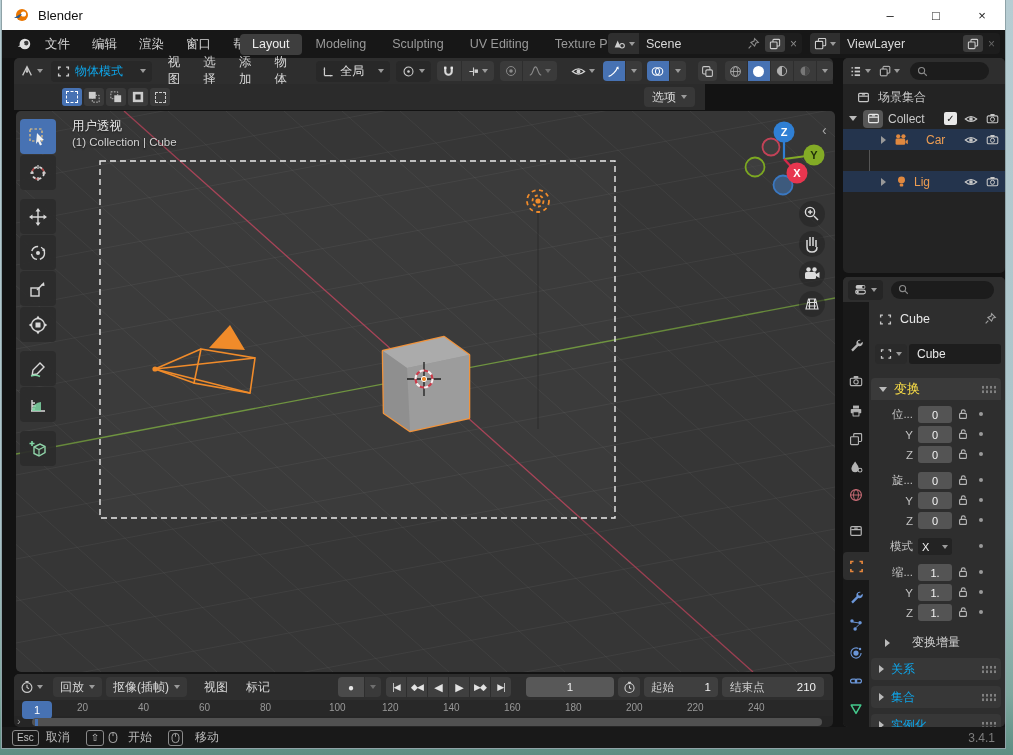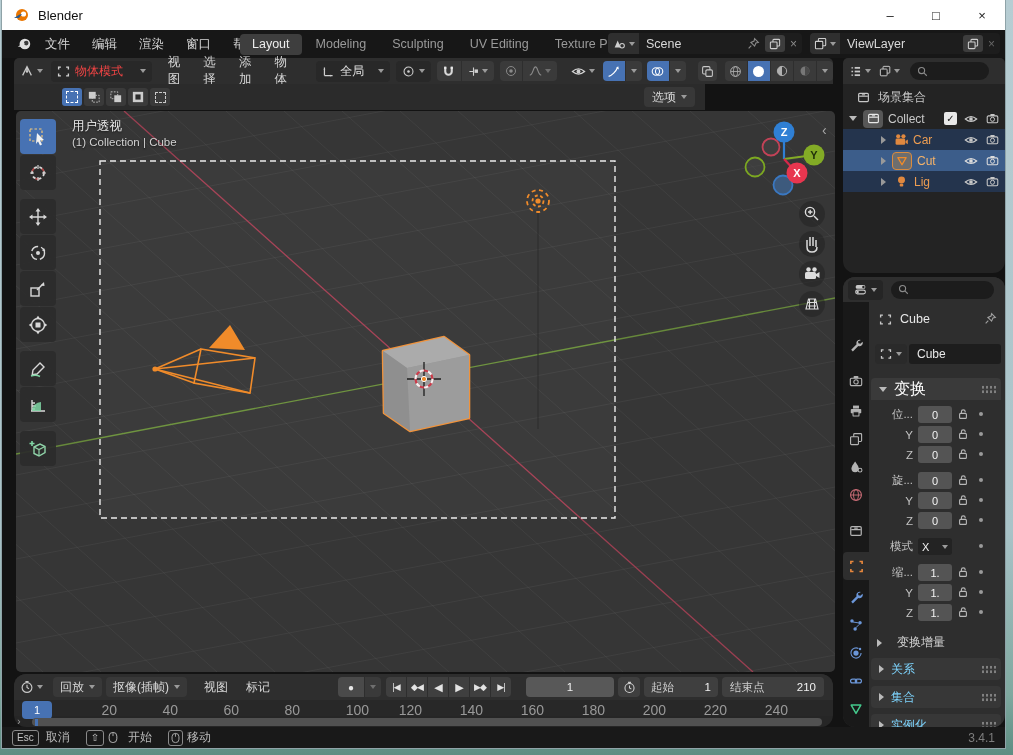--- a/index.html
+++ b/index.html
@@ -12,21 +12,21 @@
   .titlebar{left:0;top:0;width:100%;height:30px;background:#ffffff;display:flex;align-items:center;}
   .title-text{font-size:13px;color:#111;margin-left:8px;}
   .winbtns{position:absolute;right:0;top:0;height:30px;display:flex;}
   .winbtn{width:46px;height:30px;display:flex;align-items:center;justify-content:center;font-size:13px;color:#222;}
   
   .pill{background:#282828;border-radius:4px;display:inline-flex;align-items:center;}
   .cv{display:inline-block;width:0;height:0;border-left:3.5px solid transparent;border-right:3.5px solid transparent;border-top:4.5px solid #9b9b9b;}
   .dis-r{display:inline-block;width:0;height:0;border-top:4px solid transparent;border-bottom:4px solid transparent;border-left:5px solid #999;}
   .dis-d{display:inline-block;width:0;height:0;border-left:4px solid transparent;border-right:4px solid transparent;border-top:5px solid #bbb;}
   .dots{width:16px;height:9px;background:radial-gradient(#808080 1px,transparent 1.3px);background-size:4px 4.5px;}
-  .region{background:#2e2e2e;border-radius:12px;}
+  .region{background:#2e2e2e;border-radius:5px;}
   
   .topbar{left:0;top:30px;width:1003px;height:28px;background:#171717;}
   .menu-item{color:#d6d6d6;font-size:12.5px;padding:0 11px;height:22px;display:flex;align-items:center;border-radius:3px;}
   .wstab{color:#9a9a9a;font-size:12.5px;padding:0 12px;height:21px;display:flex;align-items:center;border-radius:4px;}
   .wstab.active{background:#3e3e3e;color:#ededed;}
   .idwidget{height:21px;background:#1d1d1d;border-radius:4px;display:flex;align-items:center;color:#d8d8d8;font-size:12.5px;}
   .idwidget .iconseg{background:#2f2f2f;border-radius:4px 0 0 4px;height:21px;display:flex;align-items:center;padding:0 4px;gap:3px;}
   .sqbtn{background:#3d3d3d;border-radius:3px;width:20px;height:17px;display:flex;align-items:center;justify-content:center;}
   
   .hdr{display:flex;align-items:center;}
@@ -41,26 +41,26 @@
   .toolbtn{width:36px;height:35px;background:rgba(43,43,43,.92);border-radius:4px;display:flex;align-items:center;justify-content:center;}
   .toolbtn.on{background:#4772b3;}
   
   .ol-row{position:absolute;left:0;width:100%;height:21px;display:flex;align-items:center;font-size:12px;color:#c9c9c9;}
   .ol-name{color:#ed9d52;}
   
   .prow{position:absolute;height:17px;display:flex;align-items:center;}
   .plabel{position:absolute;width:44px;text-align:right;color:#c3c3c3;font-size:11.5px;}
   .pfield{position:absolute;left:49px;width:34px;height:17px;background:#545454;border-radius:3px;color:#f2f2f2;font-size:11px;display:flex;align-items:center;justify-content:center;}
   .pdot{position:absolute;left:110px;width:4px;height:4px;border-radius:2px;background:#9a9a9a;top:6px;}
-  .panelhdr{position:absolute;left:2px;width:130px;height:22px;background:#373737;border-radius:4px;display:flex;align-items:center;color:#7dd3fc;font-size:12px;gap:7px;padding-left:8px;box-sizing:border-box;}
+  .panelhdr{position:absolute;left:2px;width:130px;height:22px;background:#373737;border-radius:4px;display:flex;align-items:center;color:#0ea5e9;font-size:12px;gap:7px;padding-left:8px;box-sizing:border-box;}
   .tabicon{position:absolute;left:0;width:26px;height:26px;display:flex;align-items:center;justify-content:center;}
   
   .tl-menu{color:#d6d6d6;font-size:12px;padding:0 9px;height:20px;display:flex;align-items:center;}
   .tbtn{width:20px;height:20px;background:#3f3f3f;display:flex;align-items:center;justify-content:center;color:#e4e4e4;font-size:9px;letter-spacing:-1px;}
-  .tick{position:absolute;width:40px;text-align:right;color:#999;font-size:14px;top:2px;}
+  .tick{position:absolute;width:40px;text-align:left;color:#999;font-size:10px;top:2px;}
   
   .kbd{border:1px solid #8a8a8a;border-radius:3px;padding:0 4px;color:#c4c4c4;font-size:10px;height:14px;line-height:14px;display:inline-flex;align-items:center;}
   .hint{color:#b9b9b9;font-size:12px;}
   svg.ic{display:block;}
 </style>
 </head>
 <body>
 
 <svg width="0" height="0" style="position:absolute">
 <defs>
@@ -261,21 +261,21 @@
     <div class="hdr" style="margin-left:6px;gap:3px">
       <svg class="ic" width="14" height="14" style="color:#c8c8c8">
           <use href="#s-axes"></use>
         </svg>
         <span class="cv"></span>
     </div>
     <div class="pill hdr" style="margin-left:8px;width:112px;height:21px;padding:0 6px;gap:5px">
       <svg class="ic" width="13" height="13" style="color:#d0d0d0">
           <use href="#s-brackets"></use>
         </svg>
-      <span style="color:#ef4444;font-size:12px;flex:1">物体模式</span>
+      <span style="color:#0ea5e9;font-size:12px;flex:1">物体模式</span>
         <span class="cv"></span>
     </div>
     <div class="hdr" style="margin-left:6px">
       <span class="hmenu">视图</span>
       <span class="hmenu">选择</span>
       <span class="hmenu">添加</span>
       <span class="hmenu">物体</span>
     </div>
     <div class="pill hdr" style="margin-left:16px;width:78px;height:21px;padding:0 6px;gap:5px">
       <svg class="ic" width="13" height="13" viewBox="0 0 16 16" style="color:#cfcfcf">
@@ -668,40 +668,25 @@
       <svg class="ic" width="13" height="13" style="color:#c8c8c8;margin:0 6px 0 8px">
           <use href="#s-cam"></use>
         </svg>
     </div>
     <div class="abs" style="left:26px;top:72px;width:1px;height:60px;background:#555"></div>
     <div class="ol-row" style="top:71px;background:#24344d">
       <span class="dis-r" style="margin-left:38px"></span>
       <svg class="ic" width="14" height="14" style="color:#e0883f;margin-left:8px">
           <use href="#s-movcam"></use>
         </svg>
-      <span class="ol-name" style="margin-left:5px;flex:1">Car</span>
+      <span class="ol-name" style="margin-left:18px;flex:1">Car</span>
       <svg class="ic" width="14" height="14" style="color:#c8c8c8">
           <use href="#s-eye"></use>
         </svg>
       <svg class="ic" width="13" height="13" style="color:#c8c8c8;margin:0 6px 0 8px">
-          <use href="#s-cam"></use>
-        </svg>
-    </div>
-    <div class="ol-row" style="top:92px;background:#3c5d8a">
-      <span class="dis-r" style="margin-left:38px"></span>
-      <span style="margin-left:6px;width:20px;height:18px;background:#6e6e6e;border:1px solid #d98b3f;border-radius:4px;box-sizing:border-box;display:inline-flex;align-items:center;justify-content:center">
-          <svg class="ic" width="12" height="12" style="color:#f08b2a">
-            <use href="#s-tri"></use>
-          </svg>
-        </span>
-      <span class="ol-name" style="margin-left:5px;flex:1;color:#f6b369">Cut</span>
-      <svg class="ic" width="14" height="14" style="color:#dcdcdc">
-          <use href="#s-eye"></use>
-        </svg>
-      <svg class="ic" width="13" height="13" style="color:#dcdcdc;margin:0 6px 0 8px">
           <use href="#s-cam"></use>
         </svg>
     </div>
     <div class="ol-row" style="top:113px;background:#24344d">
       <span class="dis-r" style="margin-left:38px"></span>
       <svg class="ic" width="13" height="13" style="color:#e0883f;margin-left:9px">
           <use href="#s-bulb"></use>
         </svg>
       <span class="ol-name" style="margin-left:6px;flex:1">Lig</span>
       <svg class="ic" width="14" height="14" style="color:#c8c8c8">
@@ -812,21 +797,21 @@
             <svg class="ic" width="12" height="12" style="color:#c8c8c8">
               <use href="#s-brackets"></use>
             </svg>
             <span class="cv"></span>
           </span>
         <span style="width:84px;height:20px;background:#1d1d1d;border-radius:3px;color:#e8e8e8;font-size:12px;display:inline-flex;align-items:center;padding-left:8px">Cube</span>
       </div>
 
       <div class="abs hdr" style="left:2px;top:76px;width:130px;height:22px;background:#3a3a3a;border-radius:4px 4px 0 0;padding-left:8px;box-sizing:border-box;gap:7px">
         <span class="dis-d"></span>
-        <span style="color:#ffffff;font-size:16px;flex:1">变换</span>
+        <span style="color:#fde047;font-size:13px;flex:1">变换</span>
         <span class="dots" style="margin-right:4px"></span>
       </div>
 
       <div class="prow" style="top:104px;left:0;width:100%">
           <span class="plabel">位...</span>
           <span class="pfield">0</span>
           <svg class="ic abs" style="left:88px;top:2px;color:#b8b8b8" width="12" height="12">
             <use href="#s-lock"></use>
           </svg>
           <span class="pdot"></span>
@@ -896,21 +881,21 @@
           <span class="pdot"></span>
         </div>
       <div class="prow" style="top:302px;left:0;width:100%">
           <span class="plabel">Z</span>
           <span class="pfield">1.</span>
           <svg class="ic abs" style="left:88px;top:2px;color:#b8b8b8" width="12" height="12">
             <use href="#s-lock"></use>
           </svg>
           <span class="pdot"></span>
         </div>
-      <div class="abs hdr" style="left:8px;top:332px;gap:15px">
+      <div class="abs hdr" style="left:16px;top:332px;gap:22px">
         <span class="dis-r" style="border-left-color:#bbb"></span>
         <span style="color:#d5d5d5;font-size:12px">变换增量</span>
       </div>
       <div class="panelhdr" style="top:356px">
           <span class="dis-r" style="border-left-color:#bbb"></span>
           <span style="flex:1">关系</span>
           <span class="dots" style="margin-right:4px"></span>
         </div>
       <div class="panelhdr" style="top:384px">
           <span class="dis-r" style="border-left-color:#bbb"></span>
@@ -999,17 +984,17 @@
     <span class="kbd" style="margin-left:16px">⇧</span>
     <svg class="ic" width="10" height="13" style="color:#b0b0b0;margin-left:4px">
         <use href="#s-mouse"></use>
       </svg>
     <span class="hint" style="margin-left:10px">开始</span>
     <span class="kbd" style="margin-left:16px;padding:0 2px">
         <svg class="ic" width="9" height="12" style="color:#b0b0b0">
           <use href="#s-mouse"></use>
         </svg>
       </span>
-    <span class="hint" style="margin-left:4px">移动</span>
+    <span class="hint" style="margin-left:12px">移动</span>
     <span class="abs" style="right:10px;color:#7d7d7d;font-size:12px">3.4.1</span>
   </div>
 
 </div>
 
 </body></html>

